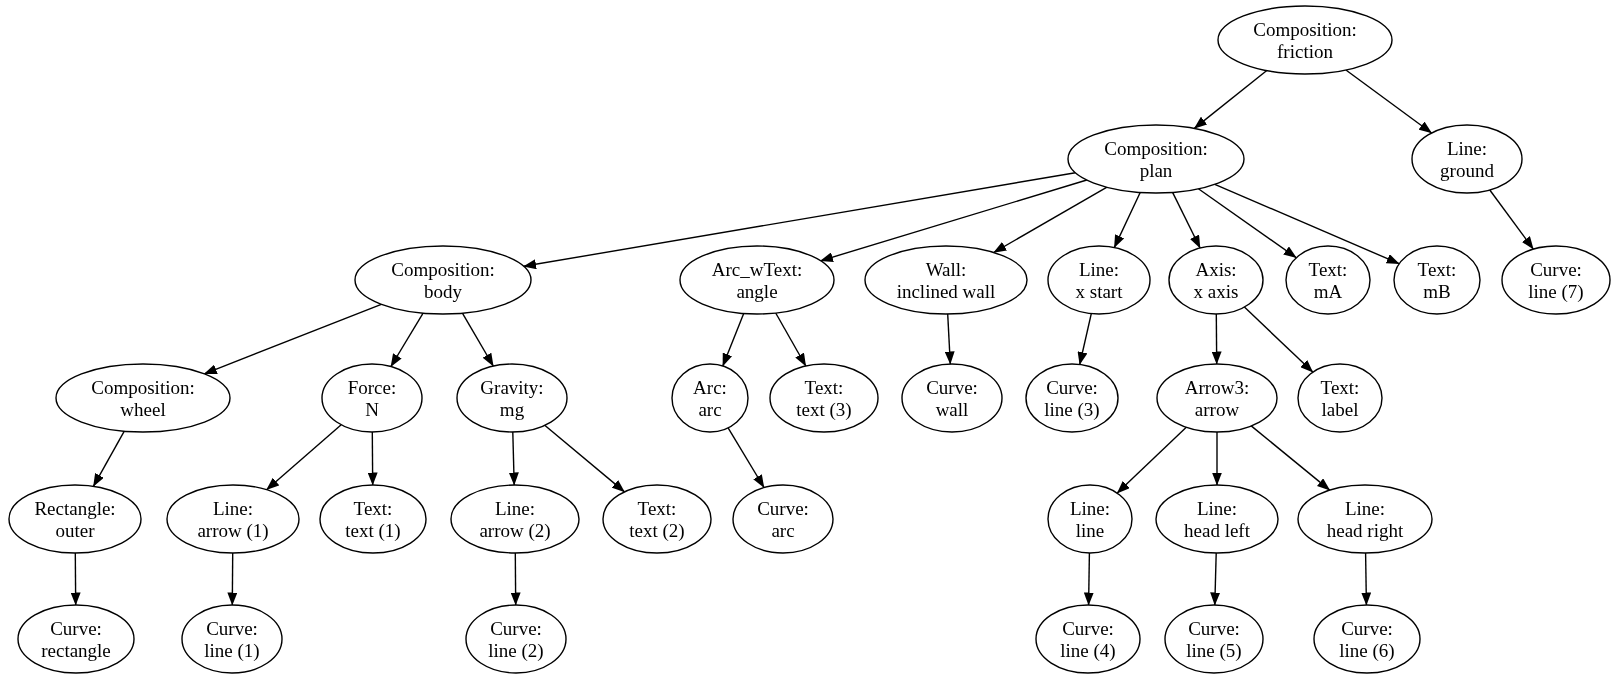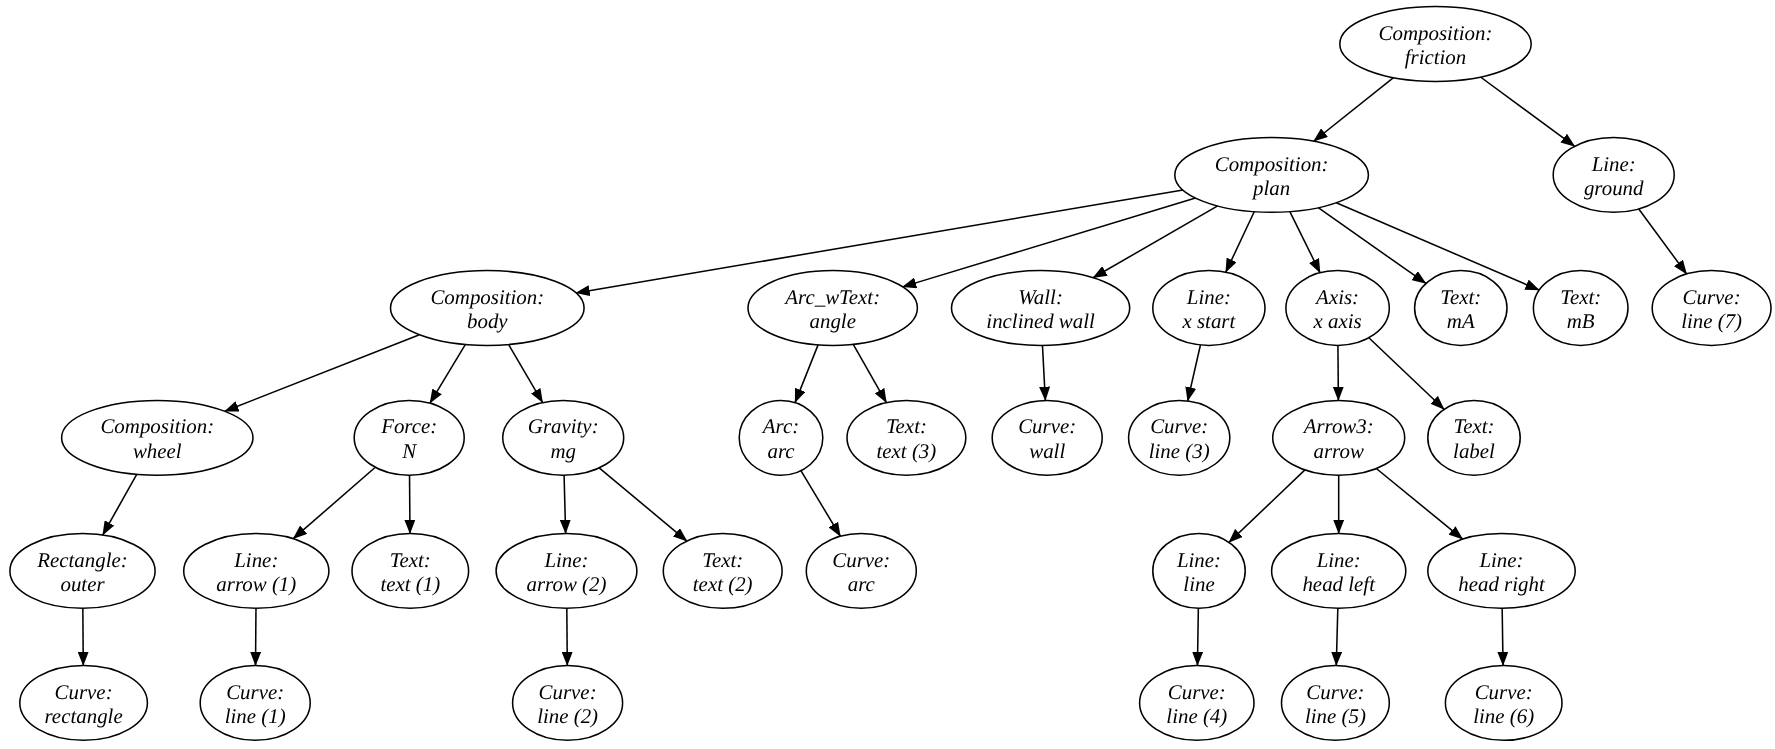--- a/index.html
+++ b/index.html
@@ -7,21 +7,20 @@
     padding: 0;
     background: #ffffff;
   }
   .canvas-wrap {
     position: relative;
     width: 1614px;
     height: 681px;
     background: #ffffff;
     overflow: hidden;
     font-family: "Liberation Serif", "DejaVu Serif", serif;
-    font-style: italic;
   }
   svg text {
     font-family: "Liberation Serif", "DejaVu Serif", serif;
     fill: #000000;
   }
 </style>
 </head>
 <body>
 
 <div class="canvas-wrap">

